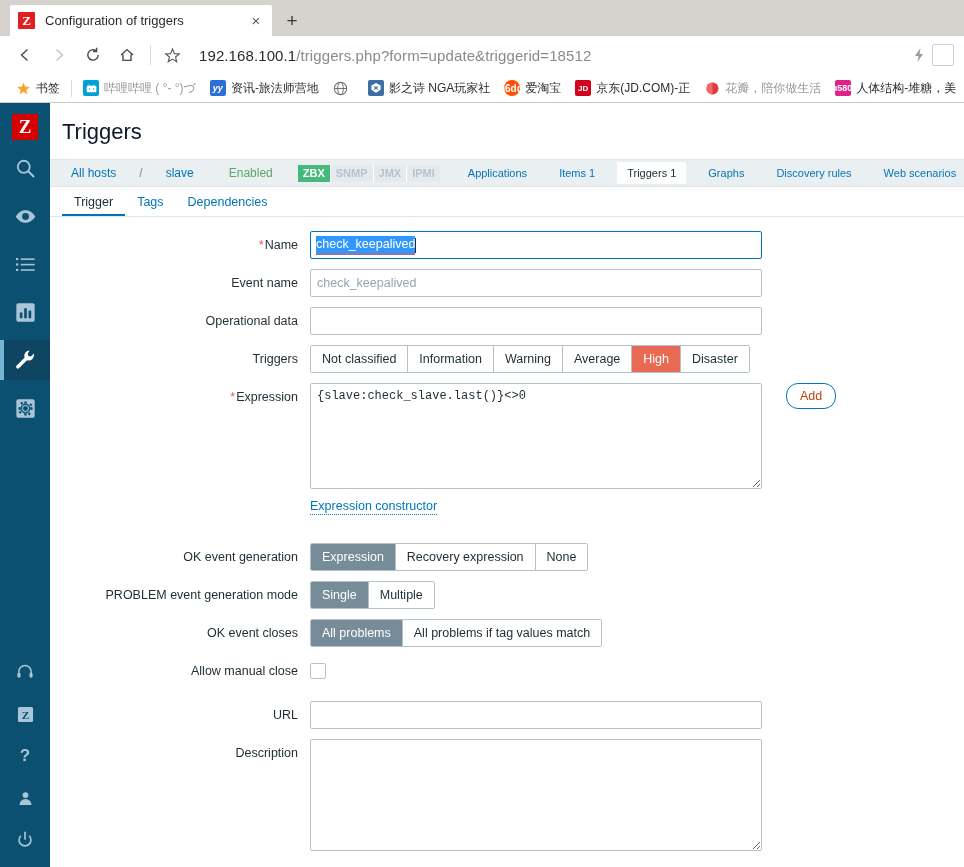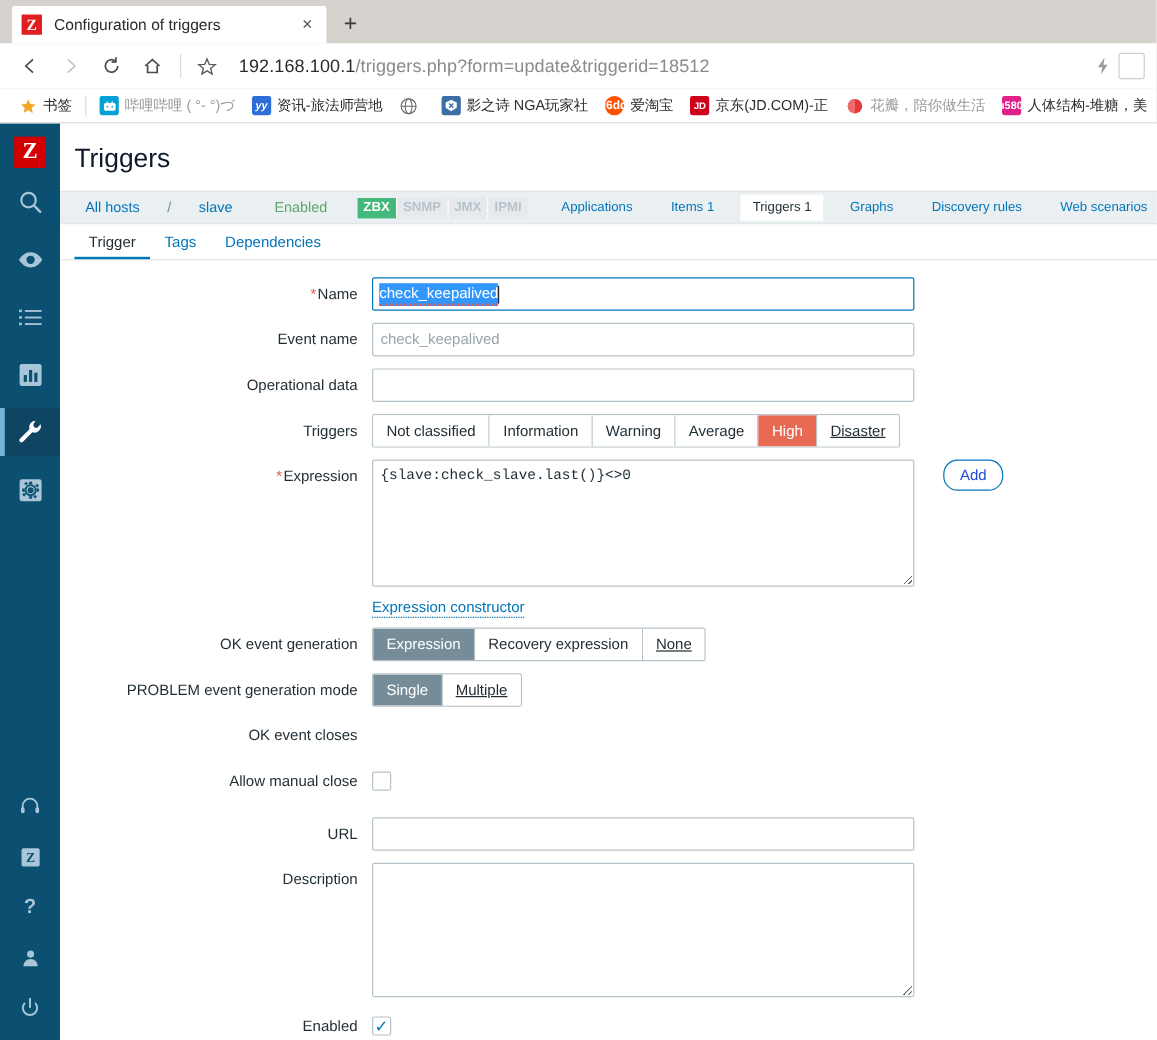--- a/index.html
+++ b/index.html
@@ -141,33 +141,33 @@
     background:#3297fd; color:#ffffff; font-size:12.5px; padding:1px 0 1px 0;
     border-bottom:2px dotted #e45959; line-height:15px;
   }
   .caret { width:1px; height:15px; background:#1f2c33; }
 
   .seg { display:flex; border:1px solid #b5c2c9; border-radius:2px; overflow:hidden; }
   .seg .opt {
     font-size:12.5px; padding:5px 11px; background:#fff; color:#1f2c33;
     border-right:1px solid #b5c2c9; cursor:pointer; line-height:16px; white-space:nowrap;
   }
-  .seg .opt:last-child { border-right:none;text-decoration:underline; }
+  .seg .opt:last-child { border-right:none; }
   .seg .opt.sel-grey { background:#768d99; color:#ffffff; }
   .seg .opt.sel-high { background:#e168529e; background:#e96a53; color:#ffffff; }
 
   textarea.ta {
     width:452px; border:1px solid #b5c2c9; border-radius:2px; padding:5px 6px;
     font-family:"Liberation Mono", monospace; font-size:12px; color:#1f2c33;
     outline:none; resize:both; background:#fff; line-height:15px;
   }
   textarea.desc { font-family:"Liberation Sans", sans-serif; font-size:12.5px; }
 
   .addbtn {
-    margin-left:24px; font-size:12.5px; color:#1d4ed8; background:#fff;
+    margin-left:24px; font-size:12.5px; color:#c2410c; background:#fff;
     border:1px solid #0275b8; border-radius:12px; padding:5px 13px; cursor:pointer;
     font-family:"Liberation Sans", sans-serif;
   }
   .exprlink {
     color:#0275b8; font-size:12.5px; border-bottom:1px dotted #0275b8;
     cursor:pointer; display:inline-block; line-height:15px;
   }
 
   .cbox {
     width:16px; height:16px; border:1px solid #b5c2c9; border-radius:2px;
@@ -474,21 +474,21 @@
           <div class="opt">Disaster</div>
         </div>
       </div>
 
       <div class="row">
         <div class="lbl"><span class="req">*</span><span>Expression</span></div>
         <textarea class="ta" rows="8" style="height: 106px;">{slave:check_slave.last()}&lt;&gt;0</textarea>
         <button class="addbtn">Add</button>
       </div>
 
-      <div class="row" style="margin-bottom:8px;">
+      <div class="row" style="margin-bottom:28px;">
         <div class="lbl"></div>
         <span class="exprlink">Expression constructor</span>
       </div>
 
       <div class="row">
         <div class="lbl">OK event generation</div>
         <div class="seg">
           <div class="opt sel-grey">Expression</div>
           <div class="opt">Recovery expression</div>
           <div class="opt">None</div>
@@ -498,20 +498,24 @@
       <div class="row">
         <div class="lbl">PROBLEM event generation mode</div>
         <div class="seg">
           <div class="opt sel-grey">Single</div>
           <div class="opt">Multiple</div>
         </div>
       </div>
 
       <div class="row">
         <div class="lbl">OK event closes</div>
+        <div class="seg">
+          <div class="opt sel-grey">All problems</div>
+          <div class="opt">All problems if tag values match</div>
+        </div>
       </div>
 
       <div class="row" style="margin-bottom:16px;">
         <div class="lbl">Allow manual close</div>
         <span class="cbox"></span>
       </div>
 
       <div class="row">
         <div class="lbl">URL</div>
         <input class="txt" type="text" value="" placeholder="" style="">

